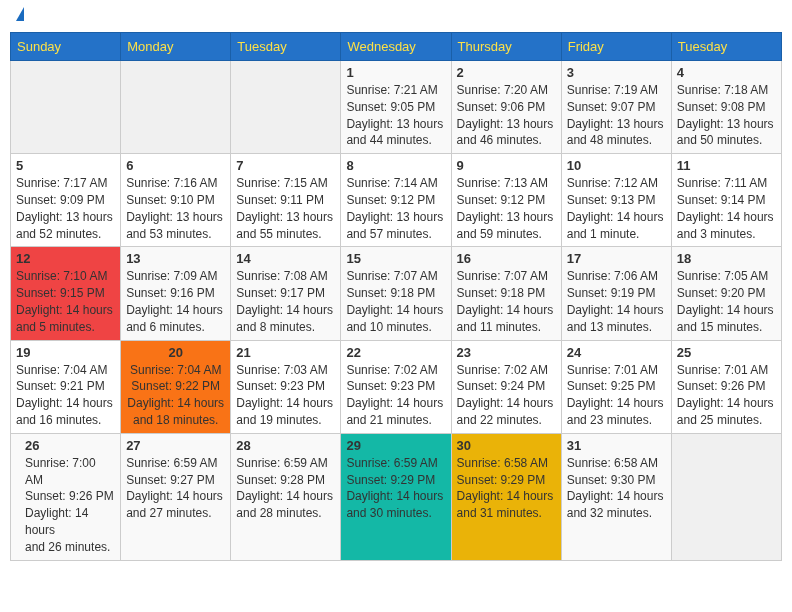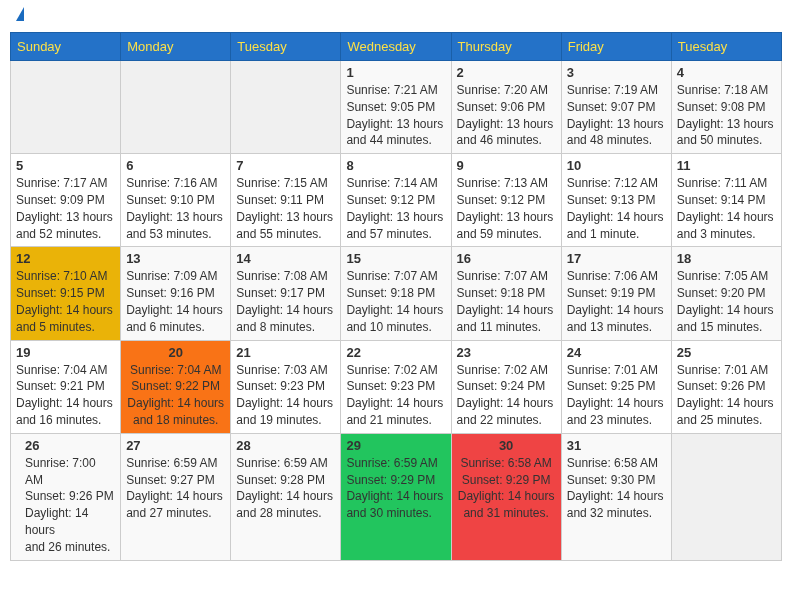--- a/index.html
+++ b/index.html
@@ -176,21 +176,21 @@
         <td style="background: rgb(255, 255, 255);">
           <span class="day-number">10</span>
           <div class="day-info">Sunrise: 7:12 AM<br>Sunset: 9:13 PM<br>Daylight: 14 hours<br>and 1 minute.</div>
         </td>
         <td style="background: rgb(255, 255, 255);">
           <span class="day-number">11</span>
           <div class="day-info">Sunrise: 7:11 AM<br>Sunset: 9:14 PM<br>Daylight: 14 hours<br>and 3 minutes.</div>
         </td>
       </tr>
       <tr>
-        <td style="background: #eab308;">
+        <td style="background: #ef4444;">
           <span class="day-number">12</span>
           <div class="day-info">Sunrise: 7:10 AM<br>Sunset: 9:15 PM<br>Daylight: 14 hours<br>and 5 minutes.</div>
         </td>
         <td style="background: rgb(249, 249, 249);">
           <span class="day-number">13</span>
           <div class="day-info">Sunrise: 7:09 AM<br>Sunset: 9:16 PM<br>Daylight: 14 hours<br>and 6 minutes.</div>
         </td>
         <td style="background: rgb(249, 249, 249);">
           <span class="day-number">14</span>
           <div class="day-info">Sunrise: 7:08 AM<br>Sunset: 9:17 PM<br>Daylight: 14 hours<br>and 8 minutes.</div>
@@ -248,25 +248,25 @@
           <div class="day-info">Sunrise: 7:00 AM<br>Sunset: 9:26 PM<br>Daylight: 14 hours<br>and 26 minutes.</div>
         </td>
         <td style="background: rgb(249, 249, 249);">
           <span class="day-number">27</span>
           <div class="day-info">Sunrise: 6:59 AM<br>Sunset: 9:27 PM<br>Daylight: 14 hours<br>and 27 minutes.</div>
         </td>
         <td style="background: rgb(249, 249, 249);">
           <span class="day-number">28</span>
           <div class="day-info">Sunrise: 6:59 AM<br>Sunset: 9:28 PM<br>Daylight: 14 hours<br>and 28 minutes.</div>
         </td>
-        <td style="background: #22c55e;">
+        <td style="background: #14b8a6;">
           <span class="day-number">29</span>
           <div class="day-info">Sunrise: 6:59 AM<br>Sunset: 9:29 PM<br>Daylight: 14 hours<br>and 30 minutes.</div>
         </td>
-        <td style="background: #ef4444; text-align: center;">
+        <td style="background: #eab308;">
           <span class="day-number">30</span>
           <div class="day-info">Sunrise: 6:58 AM<br>Sunset: 9:29 PM<br>Daylight: 14 hours<br>and 31 minutes.</div>
         </td>
         <td style="background: rgb(249, 249, 249);">
           <span class="day-number">31</span>
           <div class="day-info">Sunrise: 6:58 AM<br>Sunset: 9:30 PM<br>Daylight: 14 hours<br>and 32 minutes.</div>
         </td>
         <td class="empty-cell" style="background: rgb(240, 240, 240);"></td>
       </tr>
     </tbody>

